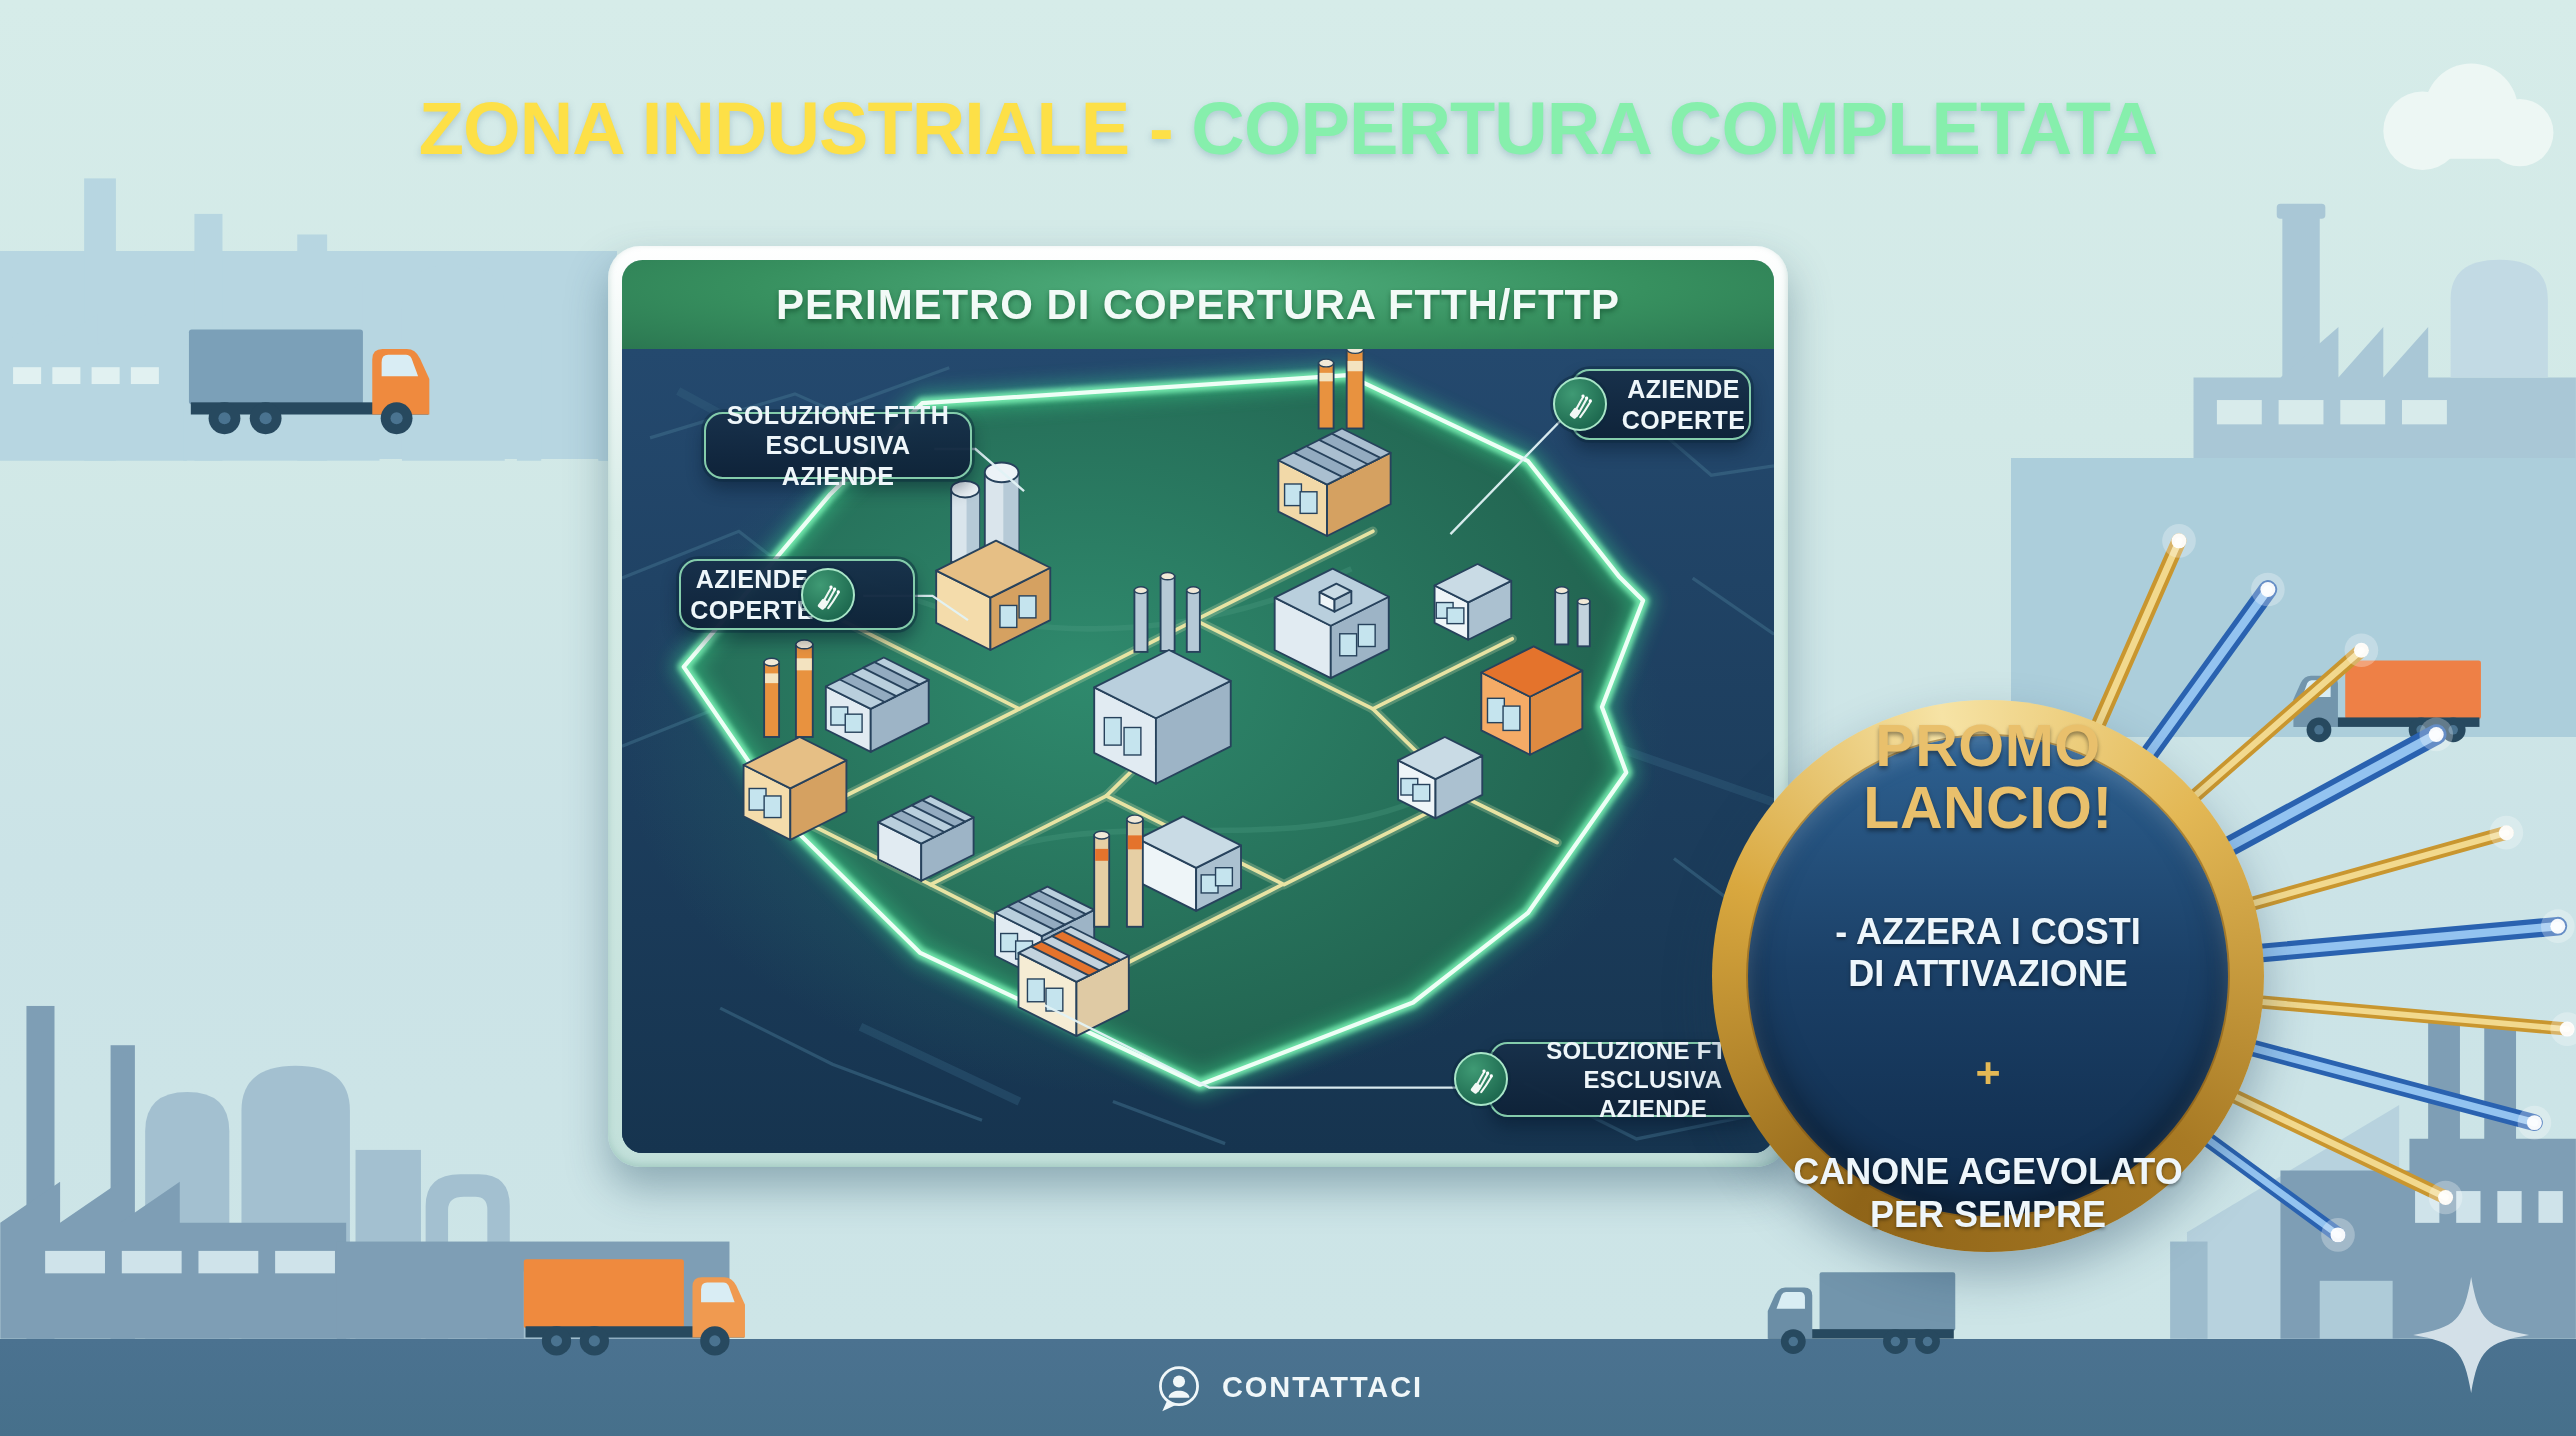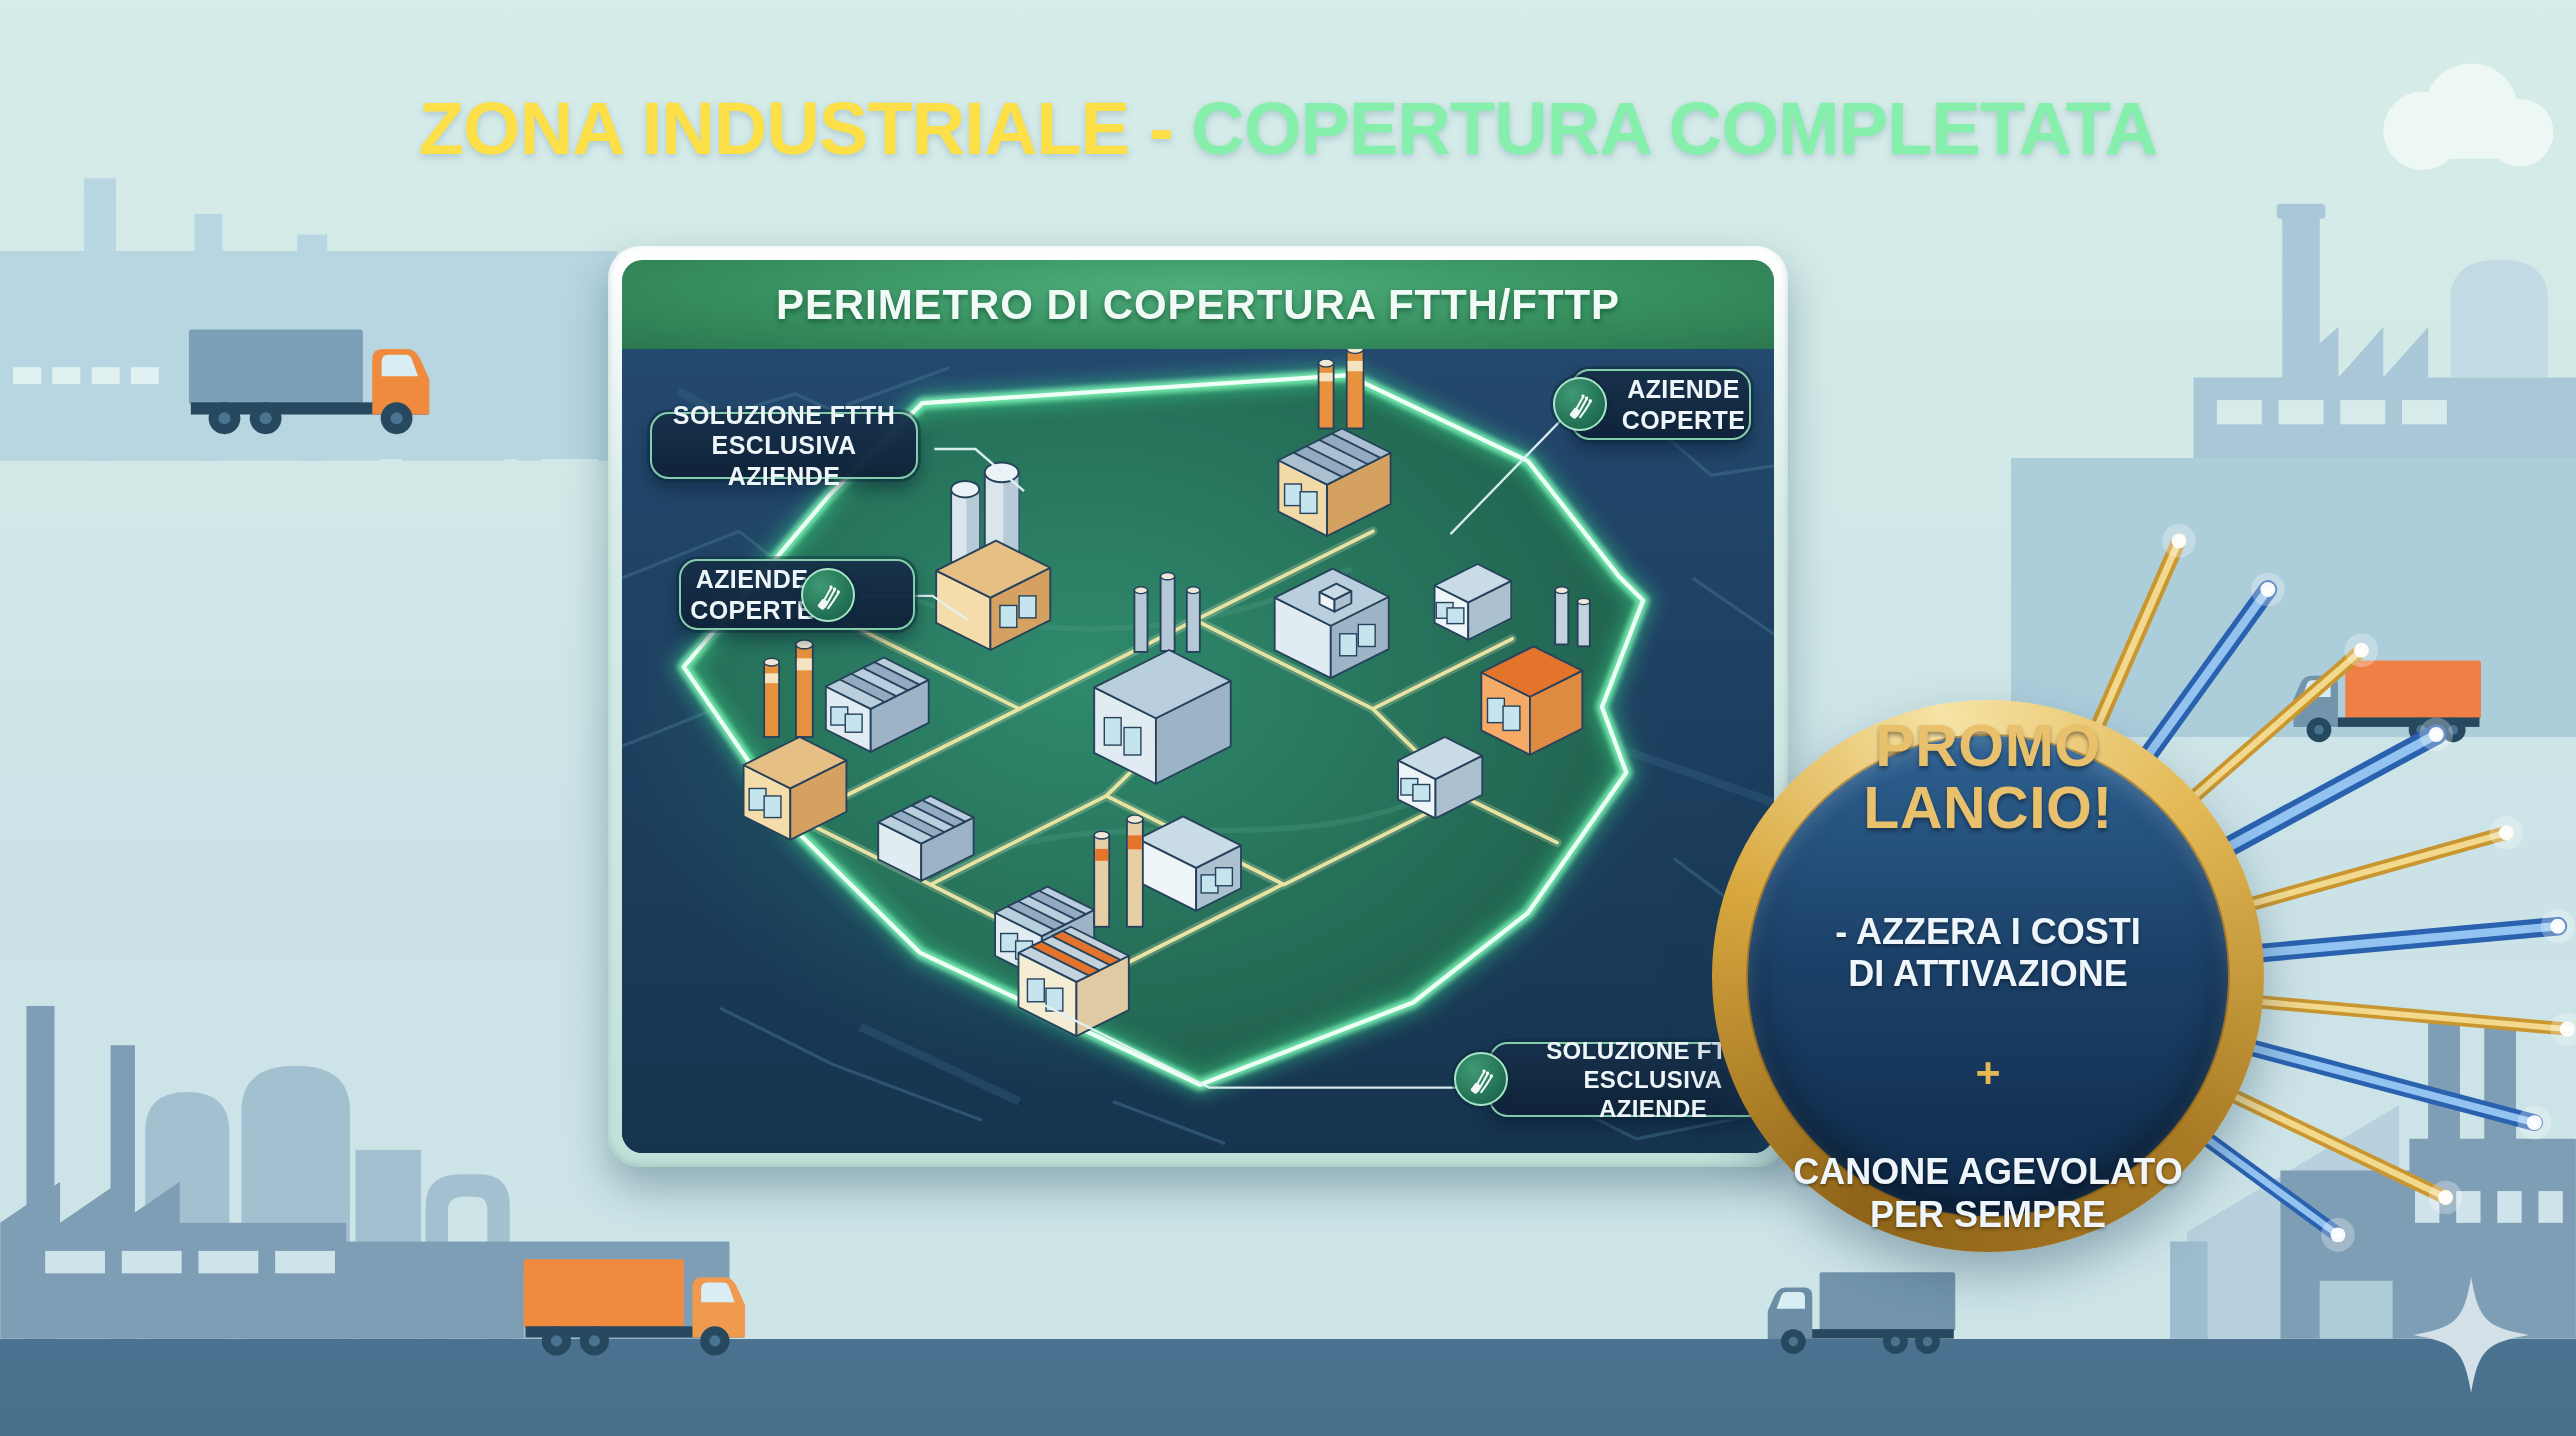--- a/index.html
+++ b/index.html
@@ -370,21 +370,21 @@
             <path d="M334,107 L378,107 L430,152"></path>
             <path d="M258,264 L332,264 L370,290"></path>
             <path d="M1014,66 L886,198"></path>
             <path d="M452,702 L628,790 L906,790"></path>
           </g>
         </svg>
       </div>
     </div>
   </div>
 
-  <div class="pill" style="left:650px;top:412px;width:268px;height:67px;padding:0 13px">SOLUZIONE FTTH
+  <div class="pill" style="left:704px;top:412px;width:268px;height:67px;padding:0 13px">SOLUZIONE FTTH
 ESCLUSIVA AZIENDE</div>
 
   <div class="pill" style="left:679px;top:559px;width:236px;height:71px;padding-right:90px">AZIENDE
 COPERTE</div>
   <div class="pill-icon" style="left:801px;top:568px">
     <svg width="36" height="36" viewBox="0 0 44 44">
         <g transform="rotate(-8 22 22)">
       <rect x="8" y="28" width="12" height="9" rx="2" fill="#f2f8f5" transform="rotate(-45 14 32)"></rect>
       <g stroke="#f2f8f5" stroke-width="2.6" stroke-linecap="round" fill="none">
         <path d="M12,34 C18,26 21,21 27,14"></path>
@@ -538,14 +538,25 @@
         <circle cx="38" cy="95" r="17" fill="#27495f"></circle>
         <circle cx="38" cy="95" r="6.5" fill="#4a7390"></circle>
         <circle cx="82" cy="95" r="17" fill="#27495f"></circle>
         <circle cx="82" cy="95" r="6.5" fill="#4a7390"></circle>
         <circle cx="222" cy="95" r="17" fill="#27495f"></circle>
         <circle cx="222" cy="95" r="6.5" fill="#4a7390"></circle>
       </g>
     </svg>
 
 
+  <div class="footer">
+    <div class="footer-btn">
+      <svg width="52" height="52" viewBox="0 0 56 56">
+        <circle cx="28" cy="26" r="20" fill="none" stroke="#f0f7f9" stroke-width="3"></circle>
+        <path d="M15,42 L10,53 L25,46 Z" fill="#f0f7f9"></path>
+        <circle cx="28" cy="21" r="6.5" fill="#f0f7f9"></circle>
+        <path d="M17,37 C19,29 37,29 39,37 L39,38.5 L17,38.5 Z" fill="#f0f7f9"></path>
+      </svg>
+      <span class="footer-label">CONTATTACI</span>
+    </div>
+  </div>
 </div>
 
 
 </body></html>

